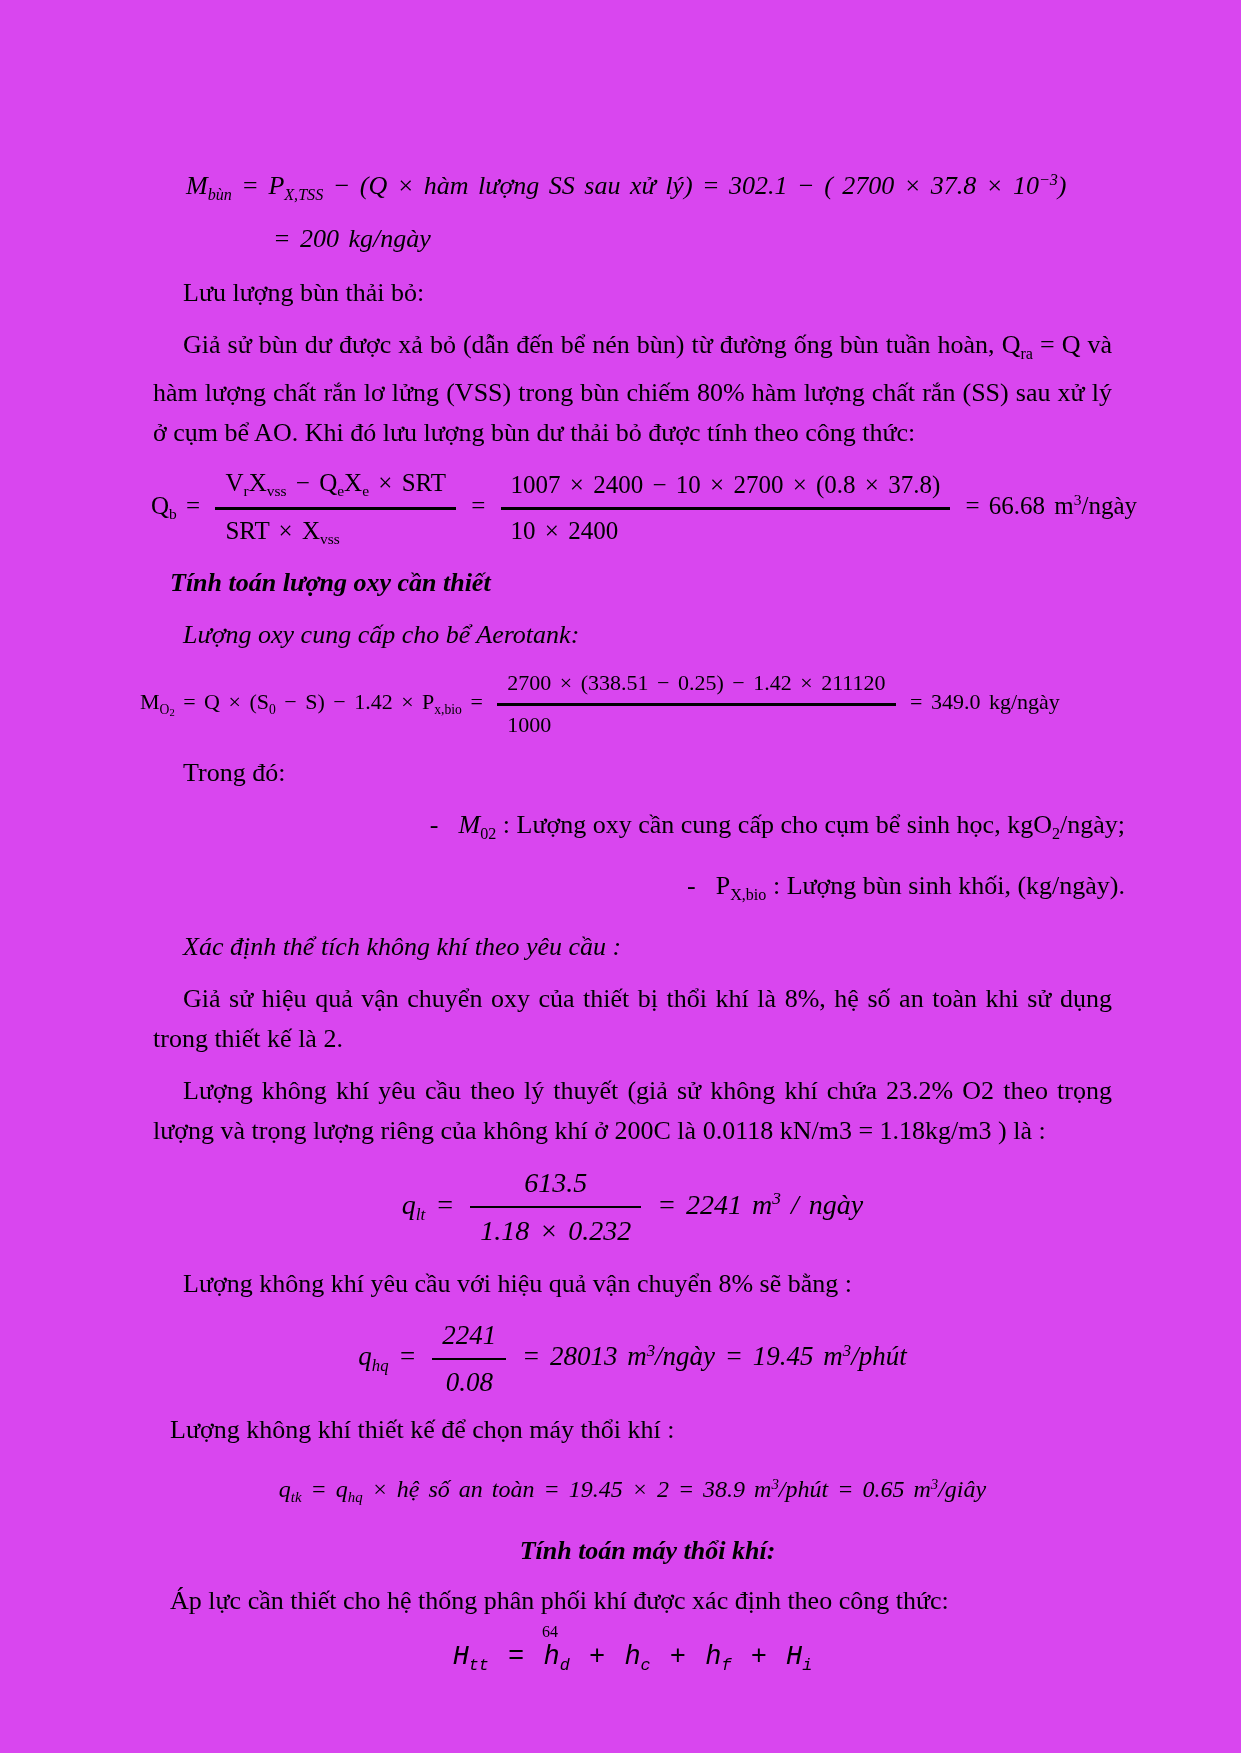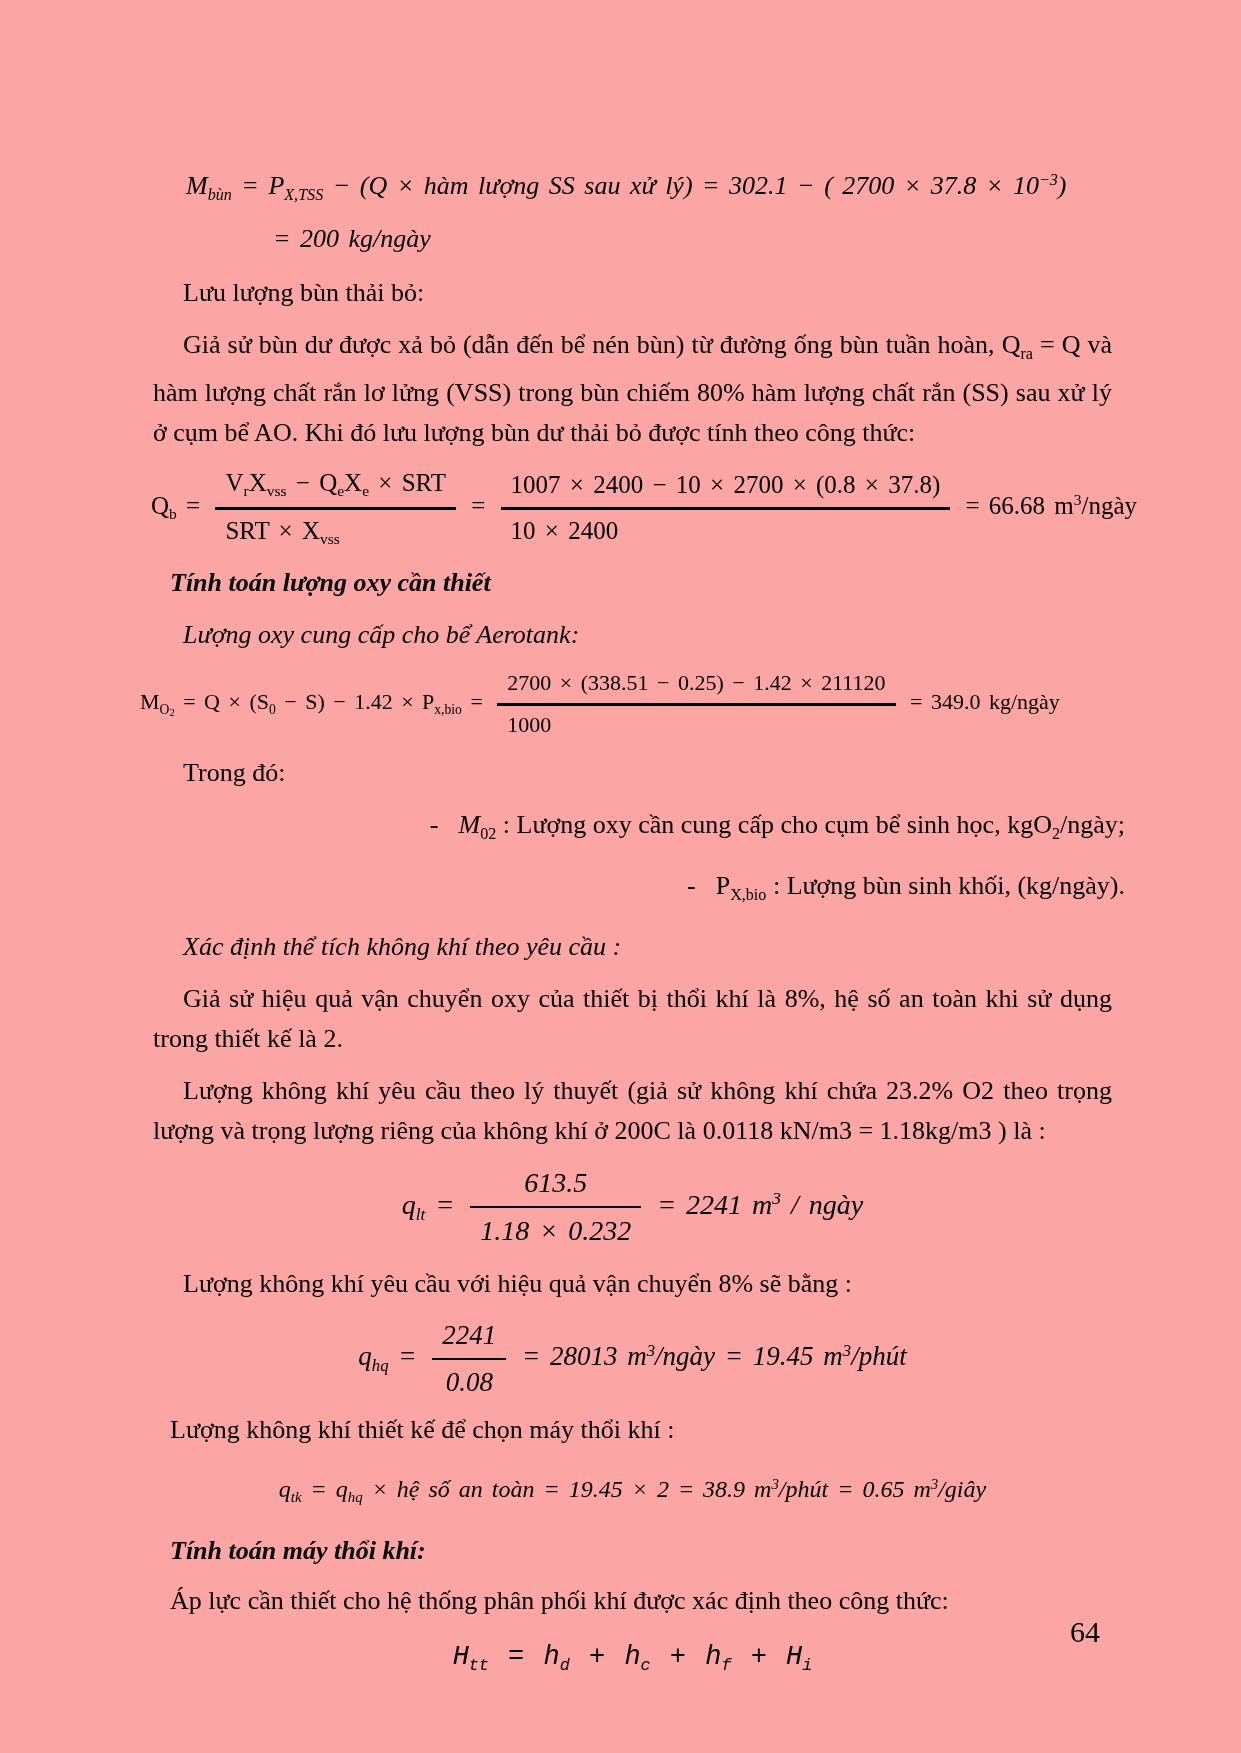--- a/index.html
+++ b/index.html
@@ -1,20 +1,20 @@
 <!DOCTYPE html>
 <html><head>
 <meta charset="utf-8">
 <style>
   html, body { margin: 0; padding: 0; background: #ffffff; }
   .page {
     position: relative;
     width: 1241px;
     height: 1753px;
-    background: #fca5a5;
+    background: #d946ef;
     color: #000000;
     font-family: "Liberation Serif", "DejaVu Serif", serif;
     box-sizing: border-box;
     padding: 158px 116px 0 140px;
     overflow: hidden;
   }
   .para {
     font-size: 26px;
     line-height: 40px;
     margin: 12px 13px;
@@ -23,21 +23,21 @@
   }
   .heading {
     font-size: 26px;
     line-height: 40px;
     font-weight: bold;
     font-style: italic;
     margin: 12px 0;
     text-indent: 30px;
     text-align: left;
   }
-  .heading2 { margin: 10px 0; }
+  .heading2 { margin: 10px 0; text-align: center; }
   .ital { font-style: italic; }
   .bullet {
     font-size: 26px;
     line-height: 40px;
     margin: 12px 0;
     padding-left: 32px;
     text-align: right;
     text-indent: 0;
   }
   .bullet .dash { display: inline-block; margin-right: 20px; }
@@ -70,22 +70,22 @@
   .f4 .frac .num, .f5 .frac .num { border-bottom-width: 2px; }
   .f5 { font-size: 27px; font-style: italic; margin: 8px 0; text-align: center; }
   .f6 { font-size: 24px; font-style: italic; margin: 12px 0; line-height: 44px; text-align: center; }
   .f7 { font-size: 27px; font-style: italic; margin: 14px 0; line-height: 44px; text-align: center; font-family: Liberation Mono, monospace; }
   .para-tight { margin: 8px 0; }
   .pagenum {
     position: absolute;
     left: 0;
     top: 1612px;
     width: 1100px;
-    text-align: right;
-    font-size: 30px;
+    text-align: center;
+    font-size: 16px;
     line-height: 40px;
   }
 </style>
 </head>
 <body>
 
 <div class="page">
 
   <div class="f1 math">
     <div class="l1"><span>M</span><span class="sub">bùn</span><span> = </span><span>P</span><span class="sub">X,TSS</span><span> − (Q × hàm lượng SS sau xử lý) = 302.1 − ( 2700 × 37.8 × 10</span><span class="sup">−3</span><span>)</span></div>

